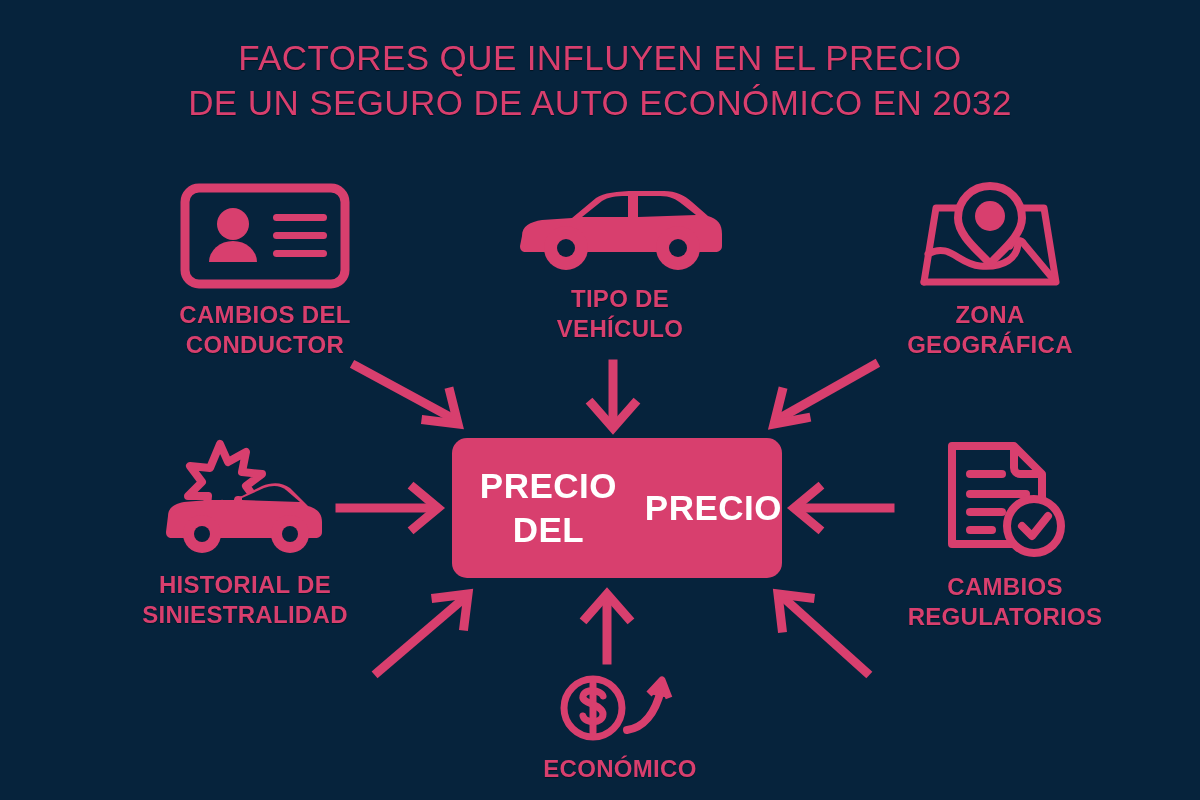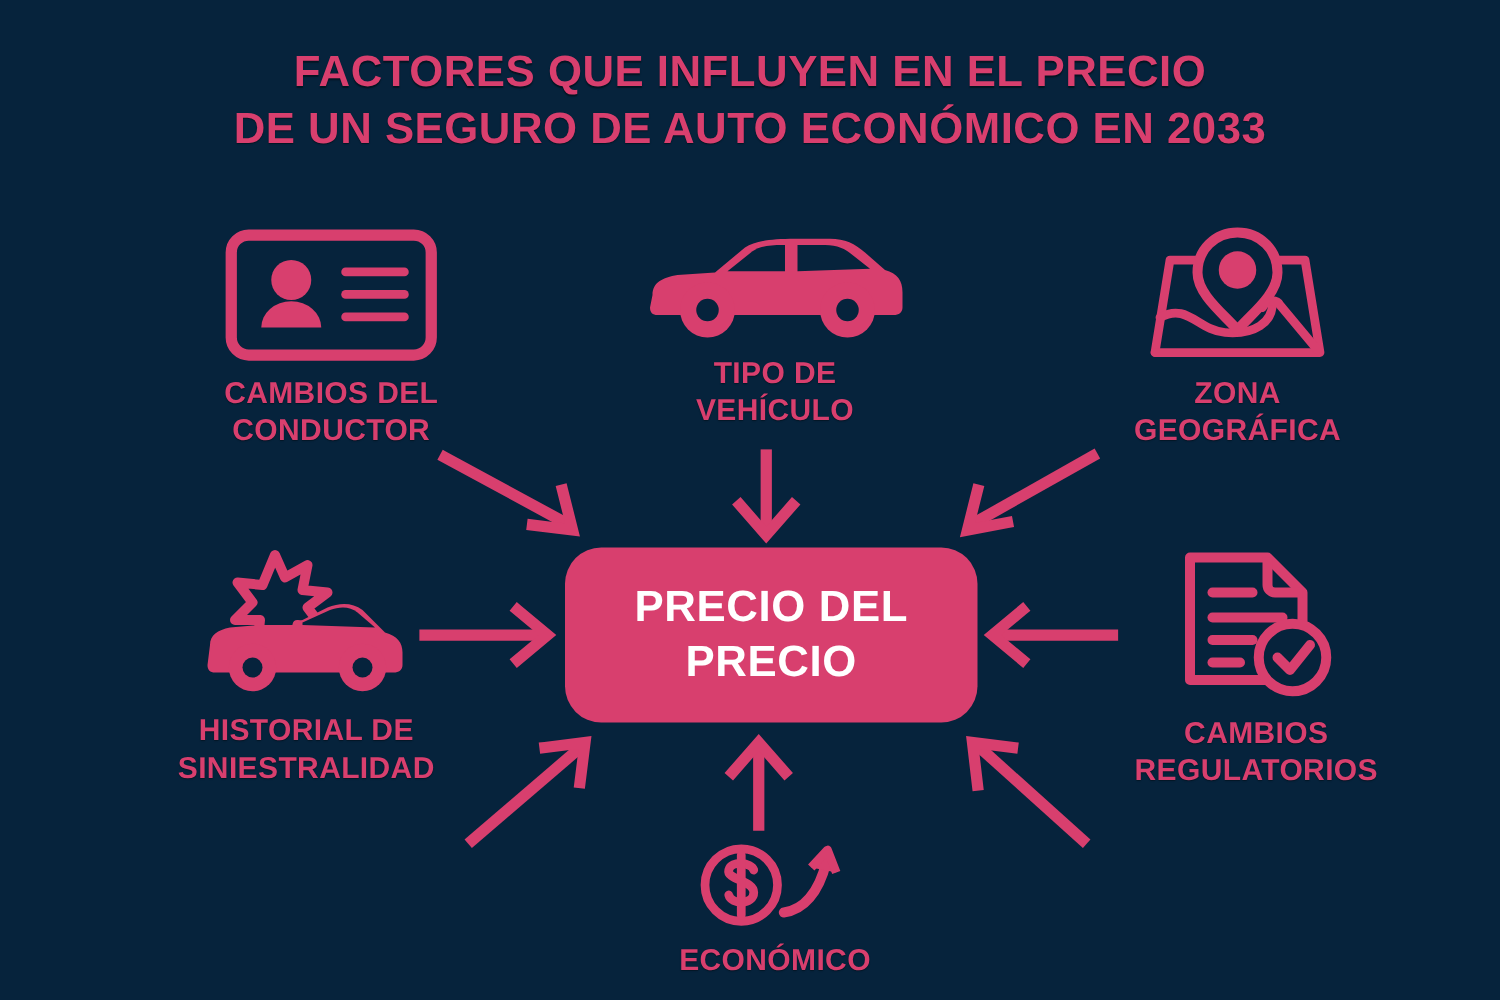--- a/index.html
+++ b/index.html
@@ -12,36 +12,36 @@
   }
   #stage { position:relative; width:1200px; height:800px; }
 
   
   .title {
     position:absolute;
     left:0; top:36px;
     width:1200px;
     text-align:center;
     color:#d83f6e;
-    font-weight:bold;
+    font-weight:normal;
     font-size:35px;
     line-height:1.28;
     letter-spacing:0.4px;
     text-shadow:0 1px 1px rgba(0,0,0,.45);
   }
   .title .l2 { display:block; }
 
   
   .center-node {
     position:absolute;
     left:452px; top:438px;
     width:330px; height:140px;
     background:#d83f6e;
-    border-radius:29px;
-    display:flex; flex-direction:column;
+    border-radius:15px;
+    display:flex; flex-direction:row;
     align-items:center; justify-content:center;
     color:#ffffff;
     font-weight:bold;
     font-size:35px;
     line-height:1.26;
     text-align:center;
     letter-spacing:.5px;
   }
 
   
@@ -70,21 +70,21 @@
   .arrowline { stroke:#d83f6e; stroke-width:9; fill:none; stroke-linecap:square; }
   .arrowhead { stroke:#d83f6e; stroke-width:9; fill:none; stroke-linecap:square; stroke-linejoin:miter; }
 </style>
 </head>
 <body>
 
 <div id="stage">
 
   <div class="title">
     <span>FACTORES QUE INFLUYEN EN EL PRECIO</span>
-    <span class="l2">DE UN SEGURO DE AUTO ECONÓMICO EN 2033</span>
+    <span class="l2">DE UN SEGURO DE AUTO ECONÓMICO EN 2032</span>
   </div>
 
   <svg id="arrows" viewBox="0 0 1200 800">
 
     <g>
       <line class="arrowline" x1="356" y1="366" x2="452" y2="418"></line>
       <polyline class="arrowhead" points="450,392 458,424 426,420"></polyline>
     </g>
 
     <g>

